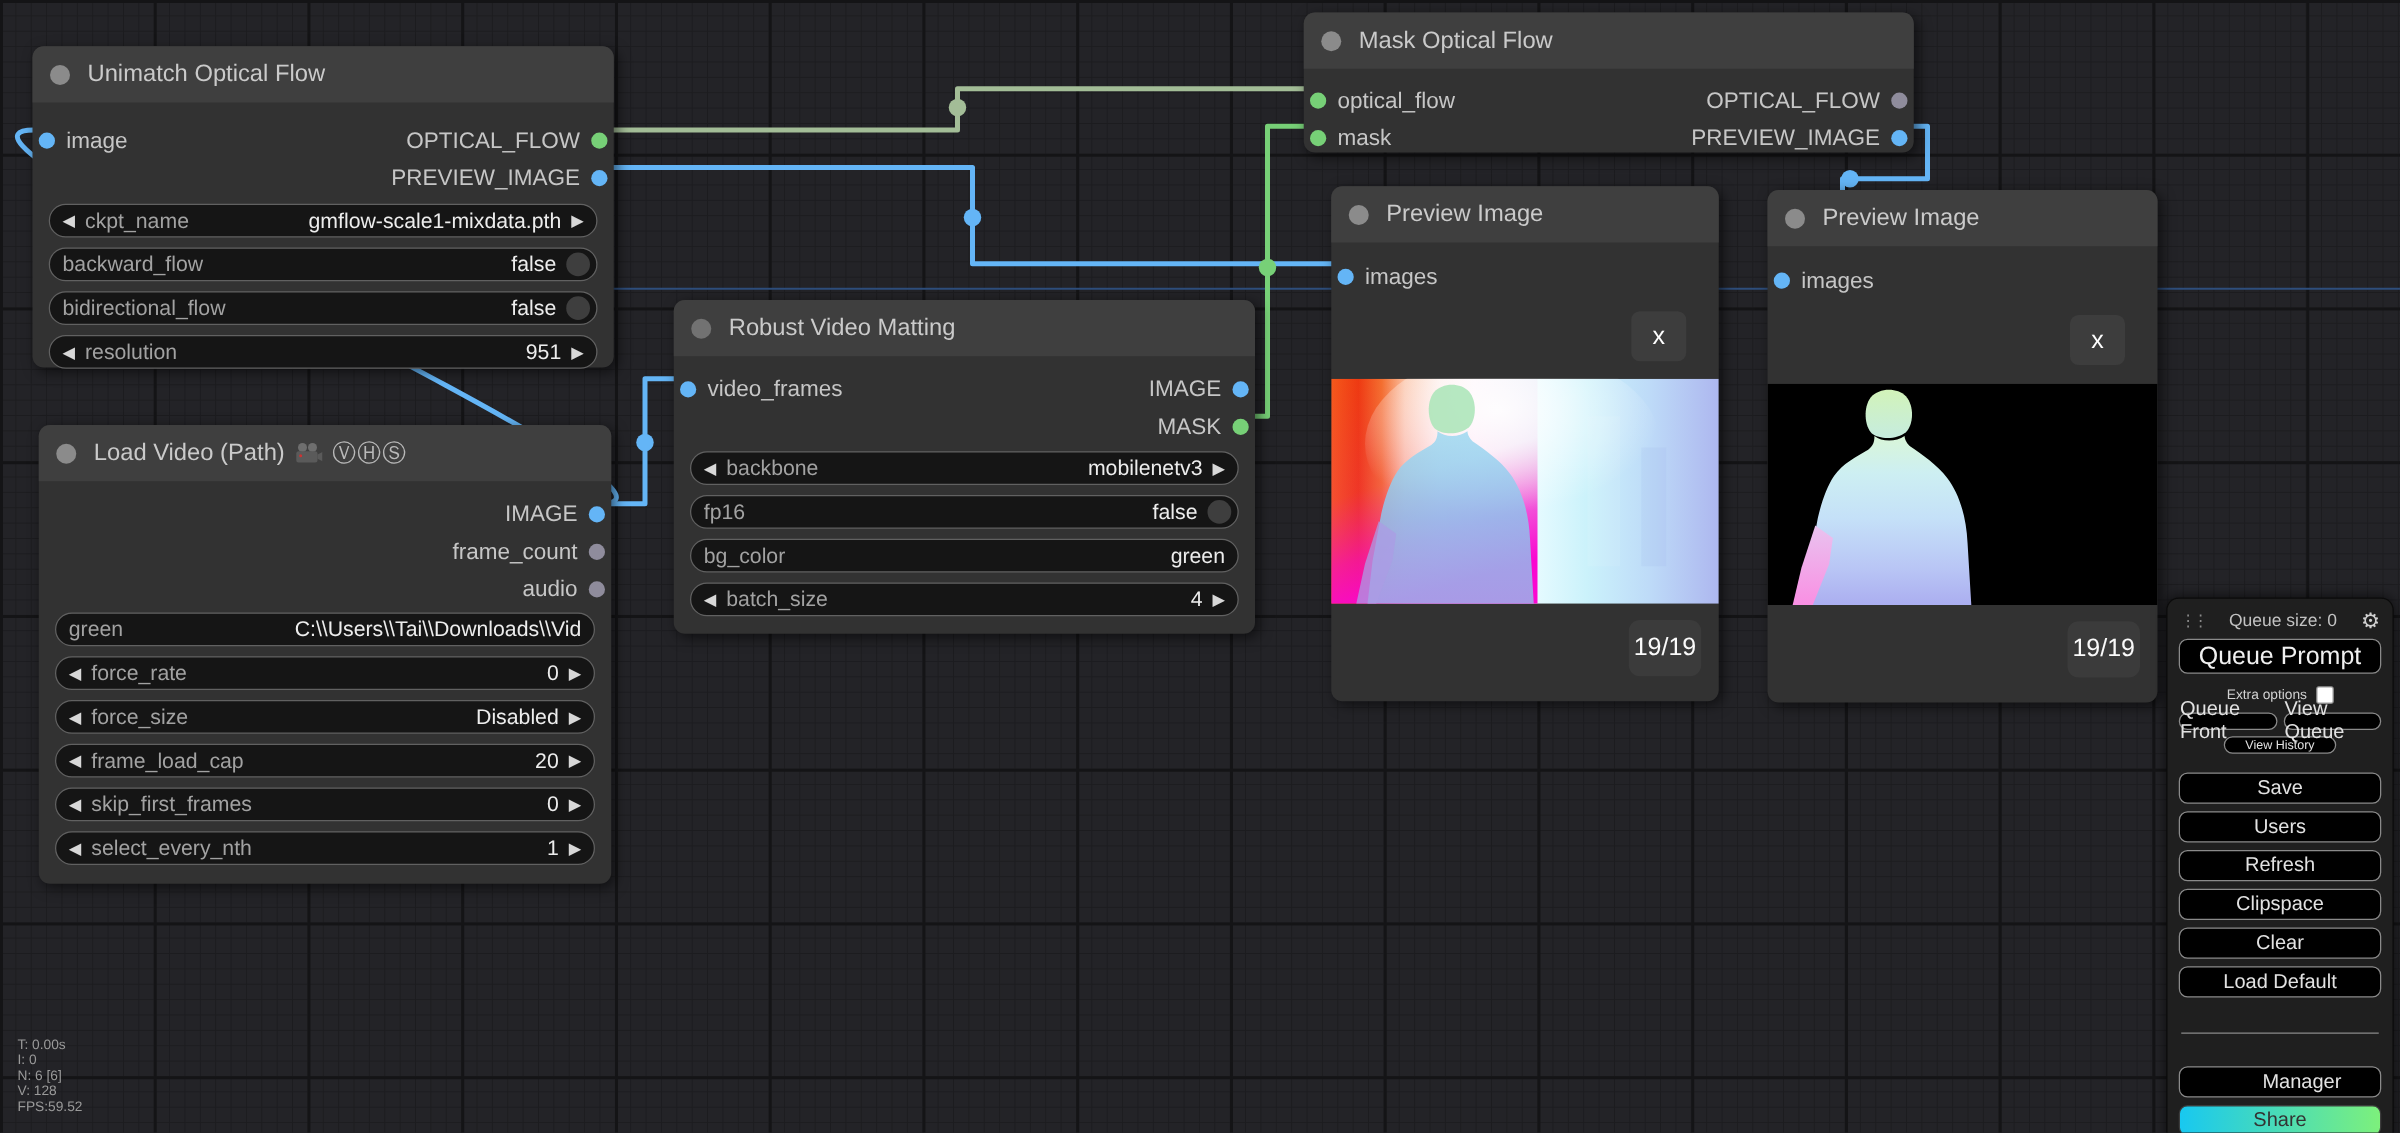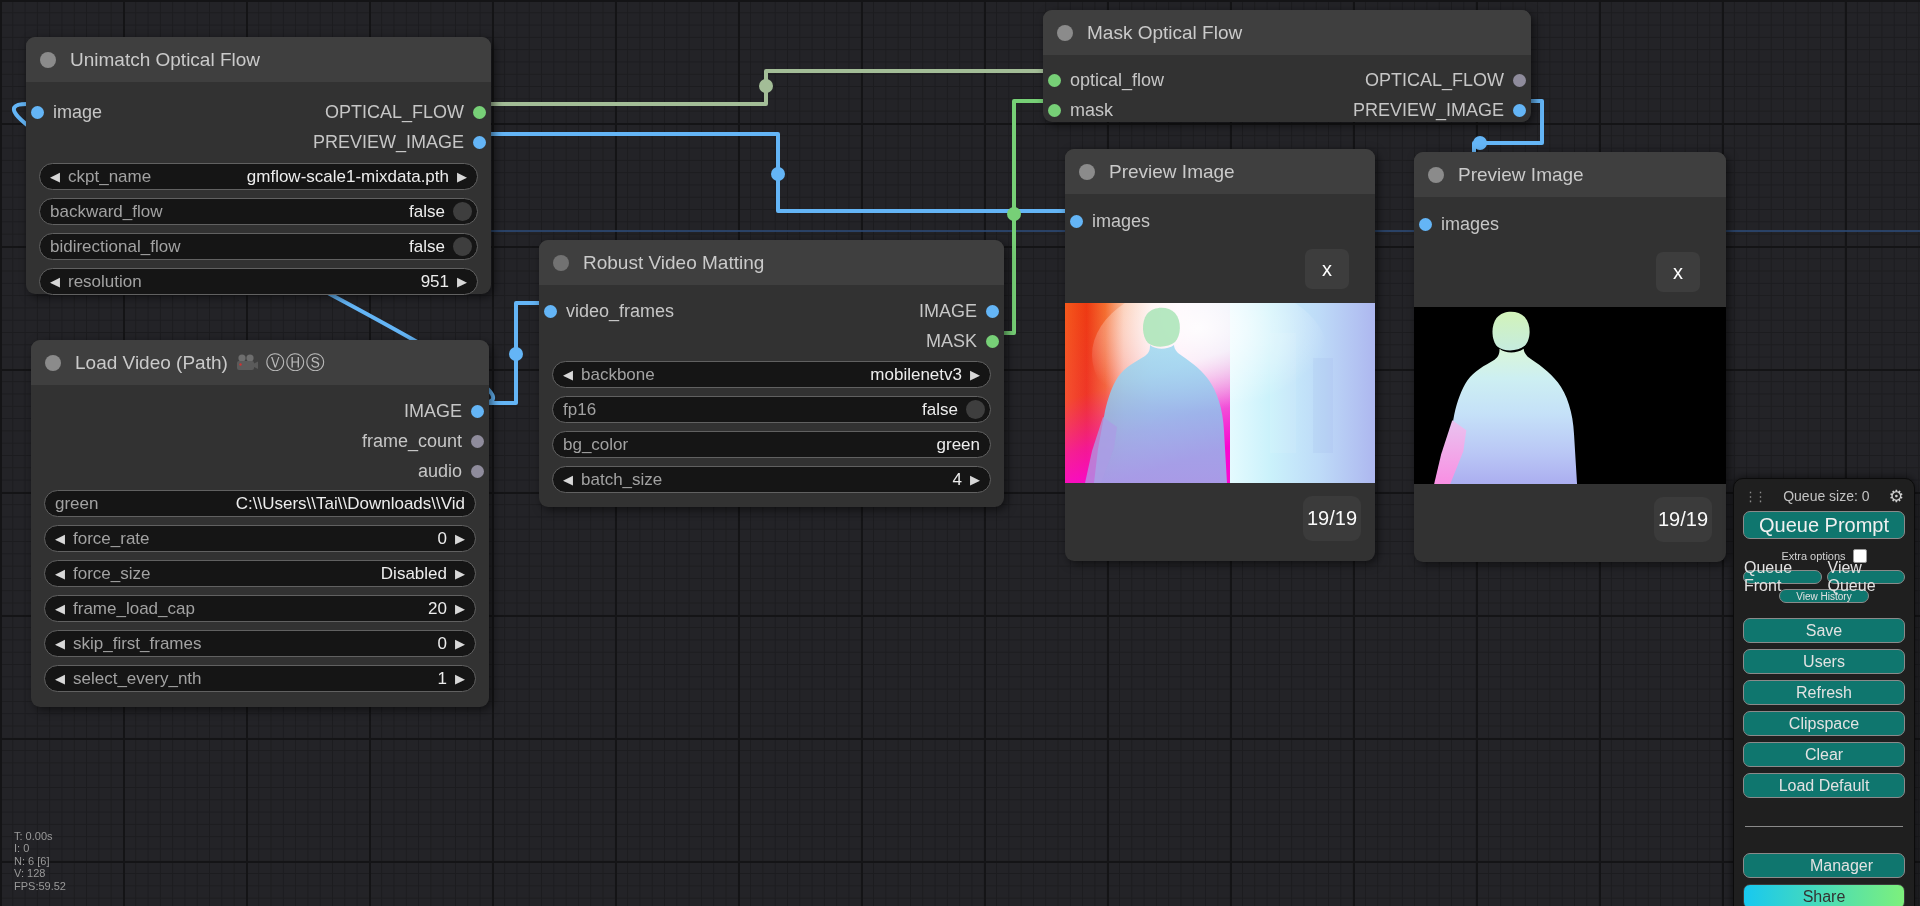--- a/index.html
+++ b/index.html
@@ -43,21 +43,21 @@
          border-radius:9px;display:flex;align-items:center;justify-content:center;
          font-size:20px;color:#fafafa;}
   
   .menu{position:absolute;left:1733px;top:478px;width:182px;height:560px;background:#1f1f1f;
         border:1px solid #0b0b0b;border-radius:10px;z-index:5;box-shadow:0 0 10px #000a;
         padding:6px 9px;box-sizing:border-box;color:#c6c6c6;}
   .mrow1{display:flex;align-items:center;justify-content:space-between;height:22px;margin:0 1px 4px;}
   .dragdots{color:#8a8a8a;font-size:13px;letter-spacing:-3px;}
   .qsize{font-size:14px;color:#c2c2c2;}
   .gear{color:#cfcfcf;font-size:17px;}
-  .btn{background:#0f766e;border:1px solid #8a8a8a;border-radius:7px;color:#e2e2e2;
+  .btn{background:#000000;border:1px solid #8a8a8a;border-radius:7px;color:#e2e2e2;
        display:flex;align-items:center;justify-content:center;box-sizing:border-box;}
   .qp{height:28px;font-size:20px;color:#f0f0f0;margin-bottom:8px;}
   .extra{display:flex;align-items:center;justify-content:center;gap:7px;height:18px;font-size:11px;color:#d2d2d2;}
   .cbx{width:14px;height:14px;background:#ffffff;border:1px solid #9a9a9a;border-radius:2px;box-sizing:border-box;}
   .minirow{display:flex;gap:5px;margin-top:5px;}
   .mini{flex:1;height:14px;font-size:16px;border-radius:8px;}
   .vh{width:90px;height:14px;margin:5px auto 0;font-size:10px;border-radius:8px;}
   .std{height:25px;font-size:16px;margin-top:6px;}
   .first{margin-top:15px;}
   .divider{height:1px;background:#8a8a8a;margin:28px 2px 0;}

